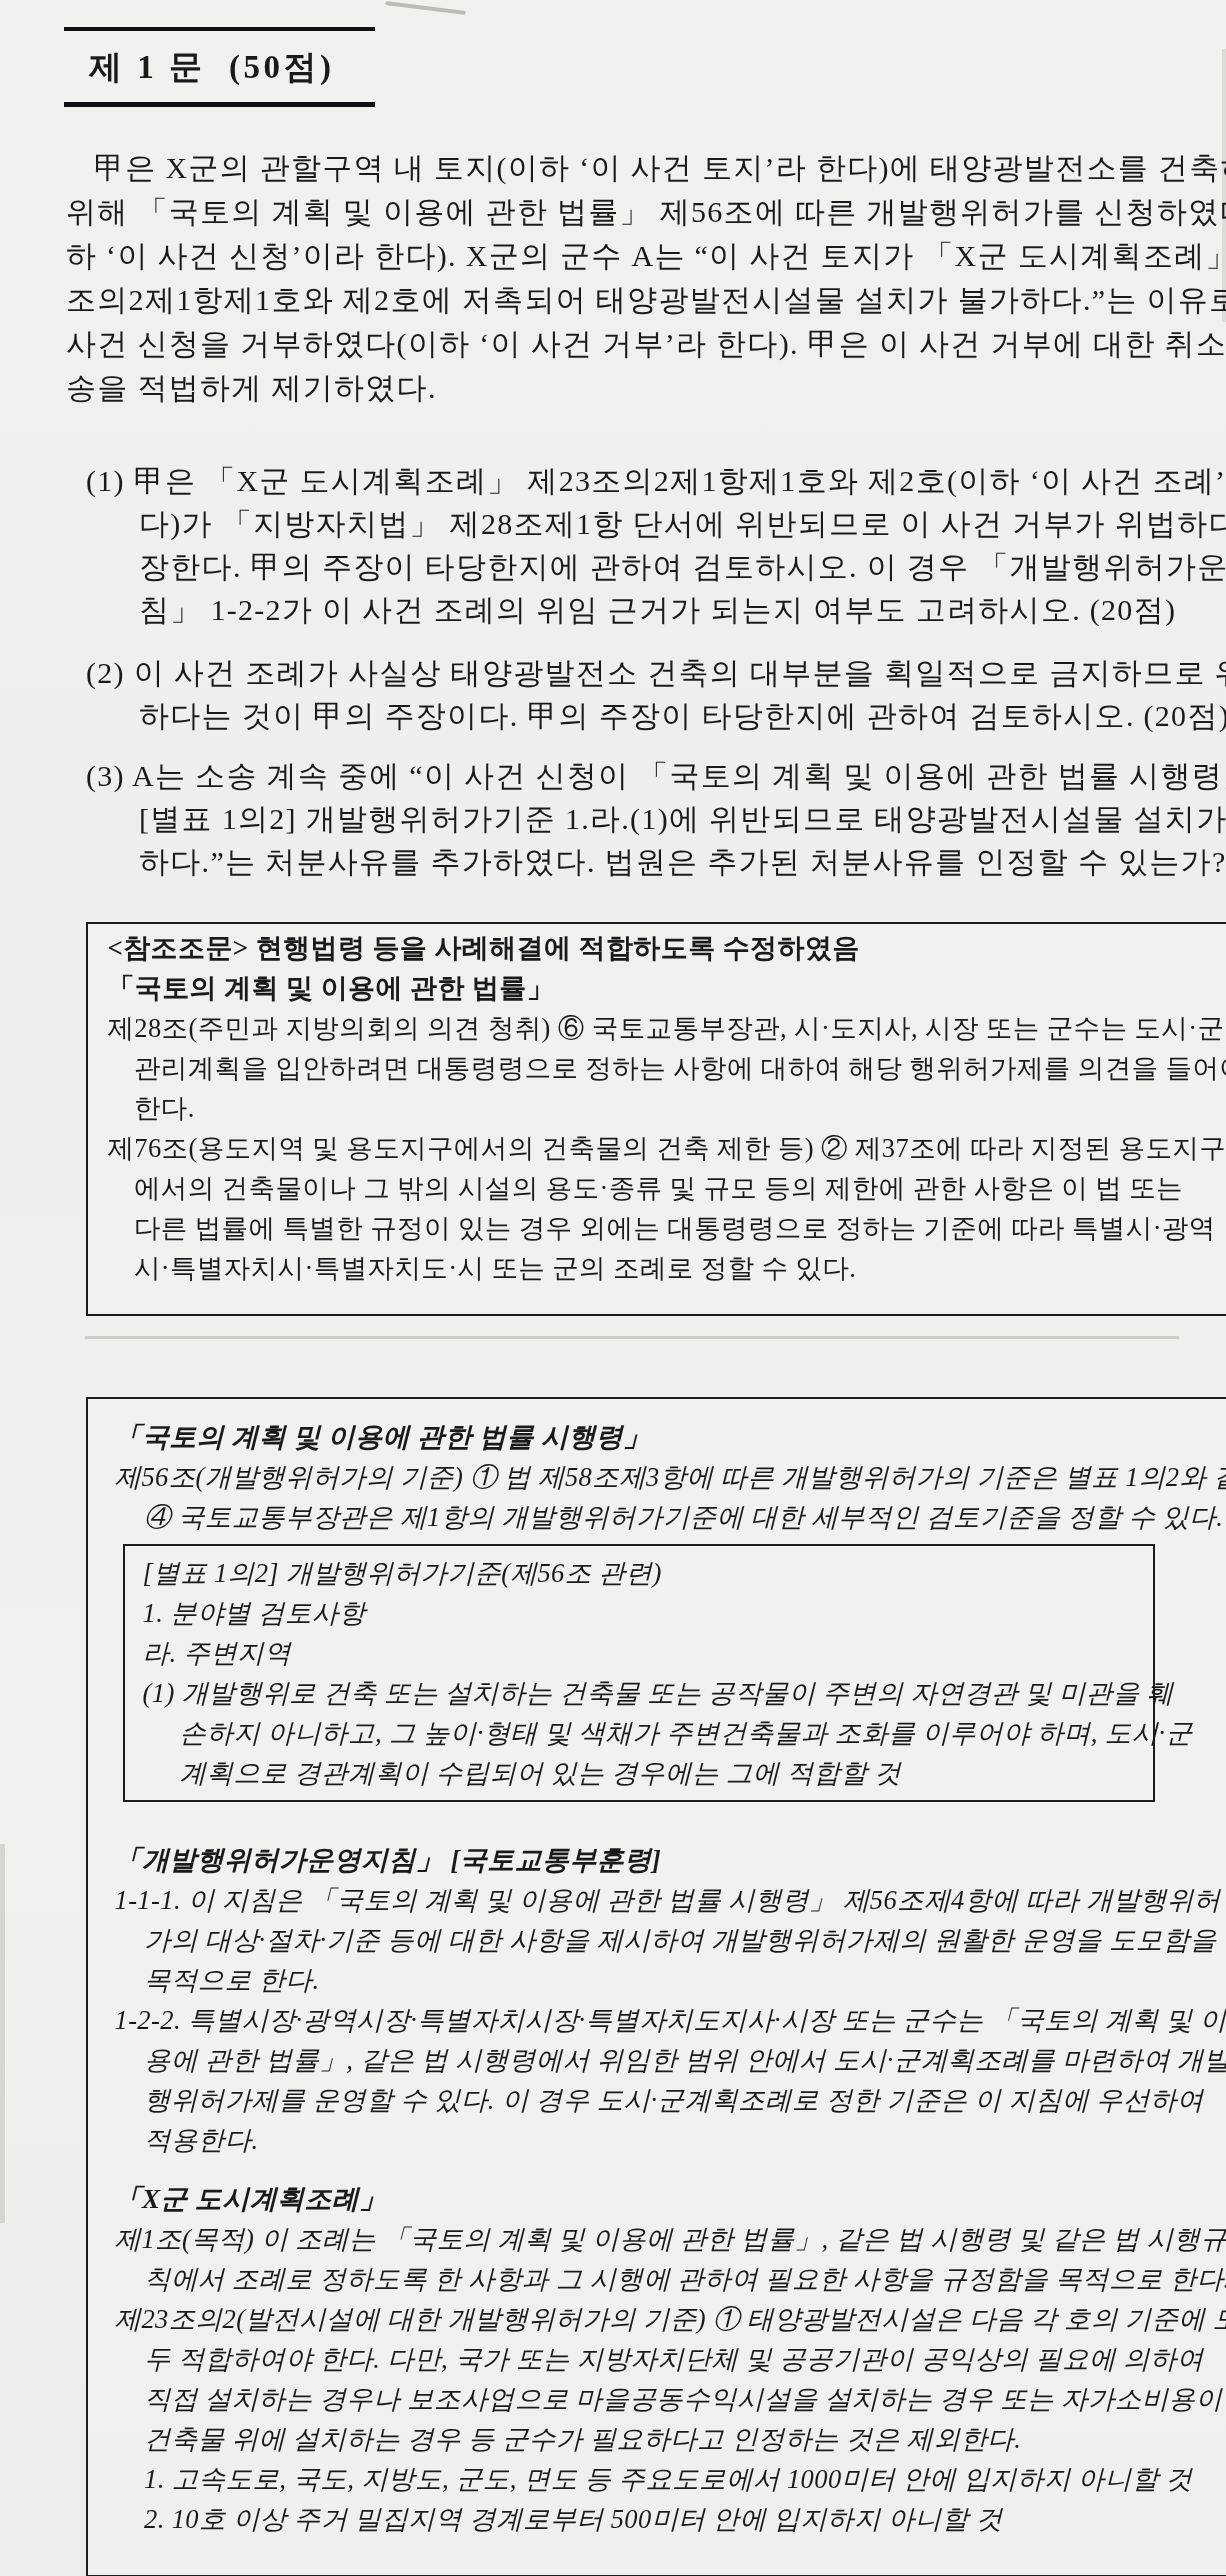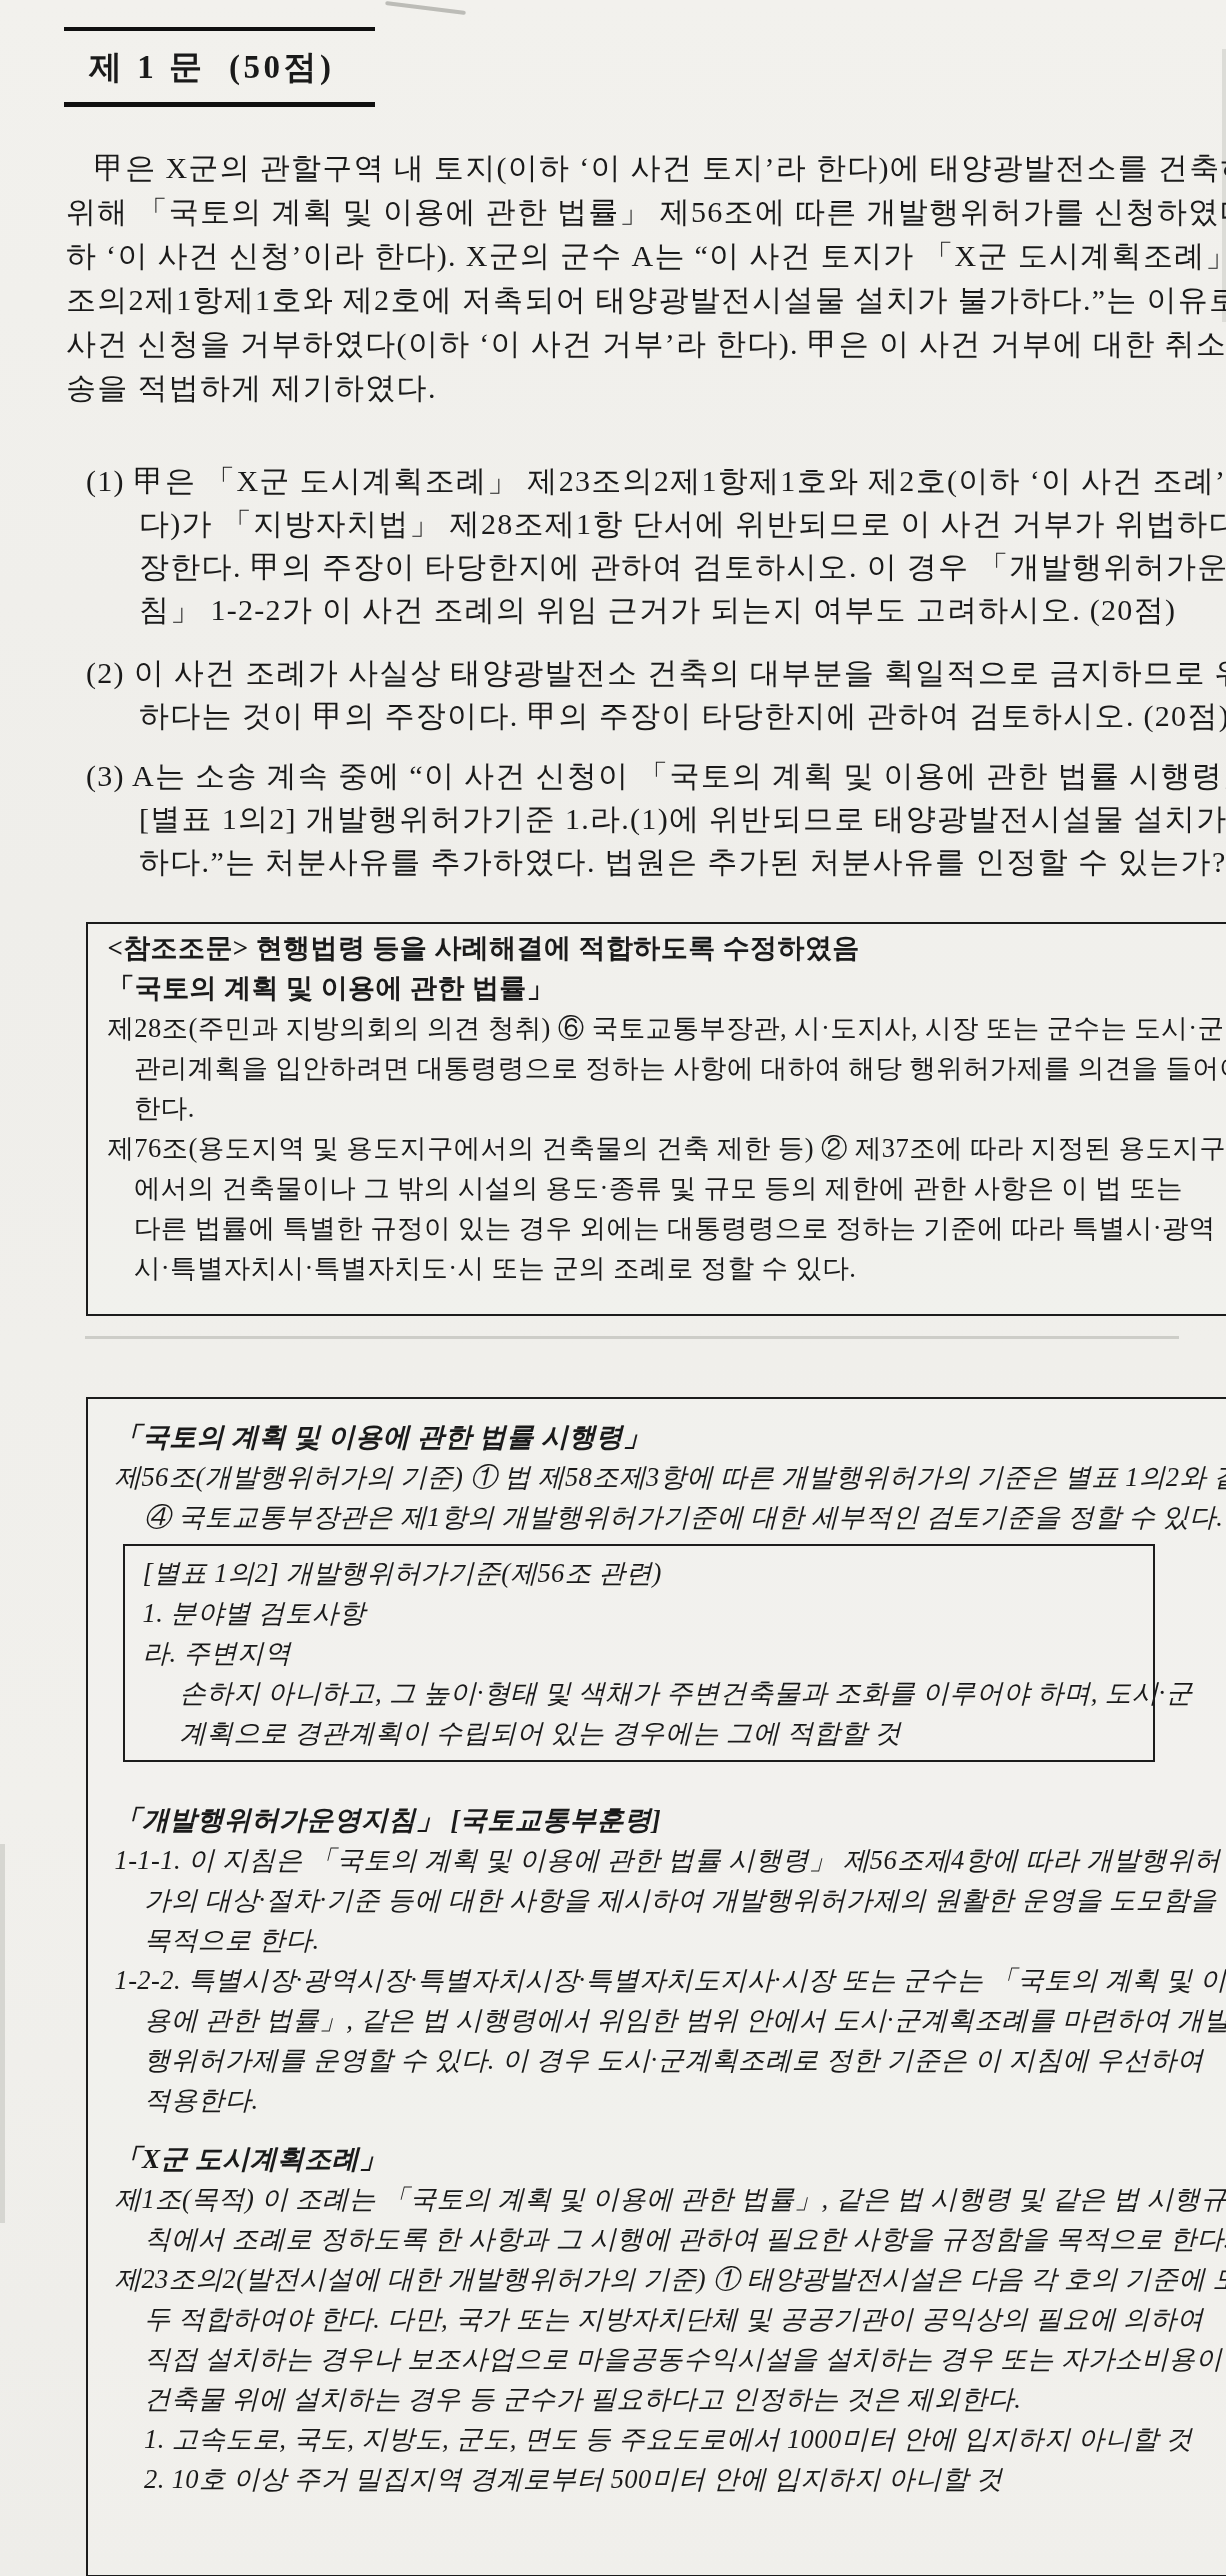--- a/index.html
+++ b/index.html
@@ -131,20 +131,21 @@
 
     <div class="ln bold">「국토의 계획 및 이용에 관한 법률 시행령」</div>
         <div class="ln">제56조(개발행위허가의 기준) ① 법 제58조제3항에 따른 개발행위허가의 기준은 별표 1의2와 같다.</div>
         <div class="ln ind">④ 국토교통부장관은 제1항의 개발행위허가기준에 대한 세부적인 검토기준을 정할 수 있다.</div>
       </div>
     <div class="annex">
 
     <div class="ln">[별표 1의2] 개발행위허가기준(제56조 관련)</div>
         <div class="ln">1. 분야별 검토사항</div>
         <div class="ln">라. 주변지역</div>
+        <div class="ln">(1) 개발행위로 건축 또는 설치하는 건축물 또는 공작물이 주변의 자연경관 및 미관을 훼</div>
         <div class="ln ind">손하지 아니하고, 그 높이·형태 및 색채가 주변건축물과 조화를 이루어야 하며, 도시·군</div>
         <div class="ln ind">계획으로 경관계획이 수립되어 있는 경우에는 그에 적합할 것</div>
       </div>
     <div>
 
     <div class="ln bold sec-gap">「개발행위허가운영지침」 [국토교통부훈령]</div>
         <div class="ln">1-1-1. 이 지침은 「국토의 계획 및 이용에 관한 법률 시행령」 제56조제4항에 따라 개발행위허</div>
         <div class="ln ind">가의 대상·절차·기준 등에 대한 사항을 제시하여 개발행위허가제의 원활한 운영을 도모함을</div>
         <div class="ln ind">목적으로 한다.</div>
         <div class="ln">1-2-2. 특별시장·광역시장·특별자치시장·특별자치도지사·시장 또는 군수는 「국토의 계획 및 이</div>

